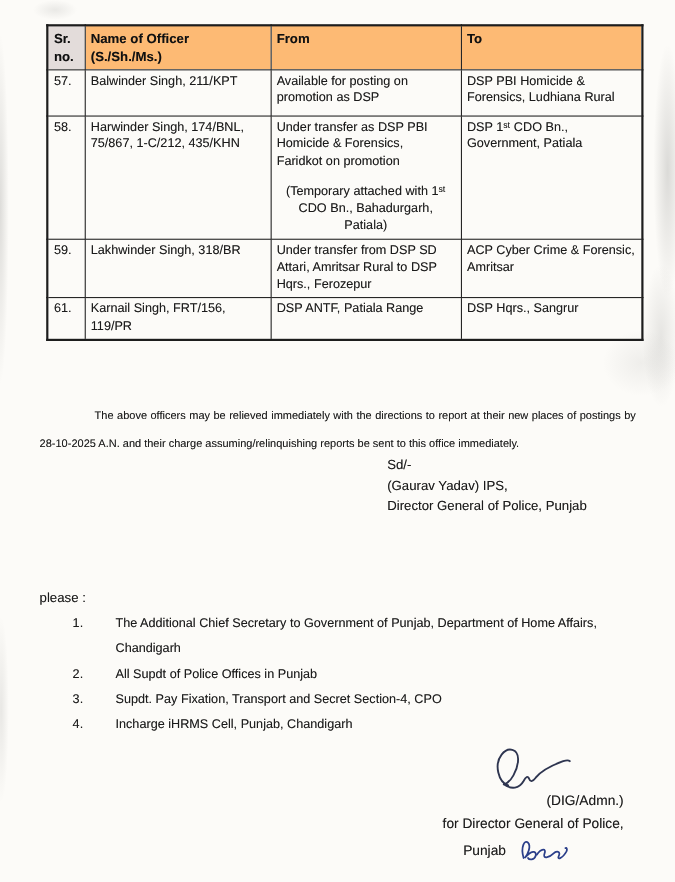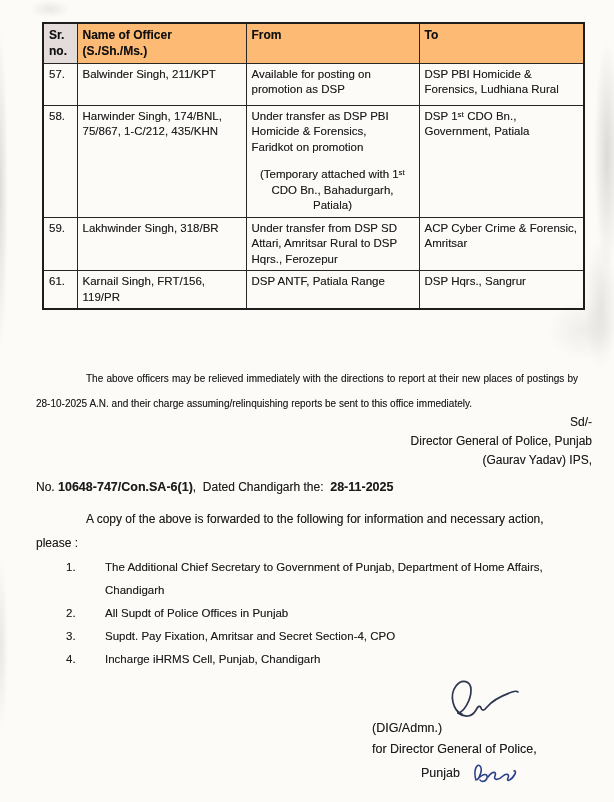--- a/index.html
+++ b/index.html
@@ -44,21 +44,21 @@
   .cell-gap:empty{display:none;}
 
   
   .para{
     position:absolute;left:36px;top:338px;width:542px;
     font-size:10px;line-height:25px;
     text-align:justify;text-indent:50px;margin-top:28px;
   }
   .sd-block{
     position:absolute;left:352px;top:413px;width:240px;
-    font-size:12px;line-height:19px;text-align:right;
+    font-size:12px;line-height:19px;text-align:left;
   }
   .no-line{
     position:absolute;left:36px;top:480px;
     font-size:12px;white-space:pre;
   }
   .no-line .b{font-weight:bold;font-size:12.5px;}
   .copy-intro{
     position:absolute;left:36px;top:512px;width:560px;
     font-size:12px;text-indent:50px;white-space:nowrap;
   }
@@ -69,21 +69,21 @@
     position:absolute;left:66px;top:556px;width:520px;
     font-size:11.5px;line-height:23px;
   }
   .fwd-item{display:flex;}
   .fwd-num{width:39px;flex:none;}
   .fwd-text{white-space:pre-line;width:481px;}
 
   
   .sig-block{
     position:absolute;left:372px;top:678px;width:195px;
-    font-size:12.5px;line-height:21px;text-align:left;
+    font-size:12.5px;line-height:21px;text-align:right;
   }
   .sig-flourish{display:block;margin:0 auto -2px auto;}
   .punjab-line{display:flex;justify-content:center;align-items:center;gap:10px;}
   .ink-mark{display:inline-block;}
 
   
   .smudge{position:absolute;pointer-events:none;}
   .sm1{left:-8px;top:30px;width:16px;height:320px;background:radial-gradient(closest-side,rgba(110,110,108,.22),rgba(110,110,108,0));}
   .sm2{left:594px;top:40px;width:26px;height:230px;background:radial-gradient(closest-side,rgba(120,120,118,.25),rgba(120,120,118,0));}
   .sm3{left:584px;top:240px;width:34px;height:130px;background:radial-gradient(closest-side,rgba(130,130,128,.18),rgba(130,130,128,0));}
@@ -155,42 +155,40 @@
       <td><div>DSP ANTF, Patiala Range</div></td>
       <td>DSP Hqrs., Sangrur</td>
     </tr>
   </tbody>
     </table>
 
   <div class="para">The above officers may be relieved immediately with the directions to report at their new places of postings by 28-10-2025 A.N. and their charge assuming/relinquishing reports be sent to this office immediately.</div>
 
   <div class="sd-block">
     <div>Sd/-</div>
+    <div>(Gaurav Yadav) IPS,</div>
     <div>Director General of Police, Punjab</div>
-    <div>(Gaurav Yadav) IPS,</div>
   </div>
 
-  <div class="no-line"><span>No. </span><span class="b">10648-747/Con.SA-6(1)</span><span>,  Dated Chandigarh the:  </span><span class="b">28-11-2025</span></div>
-
-  <div class="copy-intro">A copy of the above is forwarded to the following for information and necessary action,</div>
+
   <div class="please-line">please :</div>
 
   <div class="fwd-list">
     <div class="fwd-item">
       <span class="fwd-num">1.</span>
       <span class="fwd-text">The Additional Chief Secretary to Government of Punjab, Department of Home Affairs,
 Chandigarh</span>
     </div>
     <div class="fwd-item">
       <span class="fwd-num">2.</span>
       <span class="fwd-text">All Supdt of Police Offices in Punjab</span>
     </div>
     <div class="fwd-item">
       <span class="fwd-num">3.</span>
-      <span class="fwd-text">Supdt. Pay Fixation, Amritsar and Secret Section-4, CPO</span>
+      <span class="fwd-text">Supdt. Pay Fixation, Transport and Secret Section-4, CPO</span>
     </div>
     <div class="fwd-item">
       <span class="fwd-num">4.</span>
       <span class="fwd-text">Incharge iHRMS Cell, Punjab, Chandigarh</span>
     </div>
   </div>
 
   <div class="sig-block">
     <svg class="sig-flourish" width="110" height="42" viewBox="0 0 110 42">
       <g fill="none" stroke="#2e3550" stroke-width="1.7" stroke-linecap="round">

